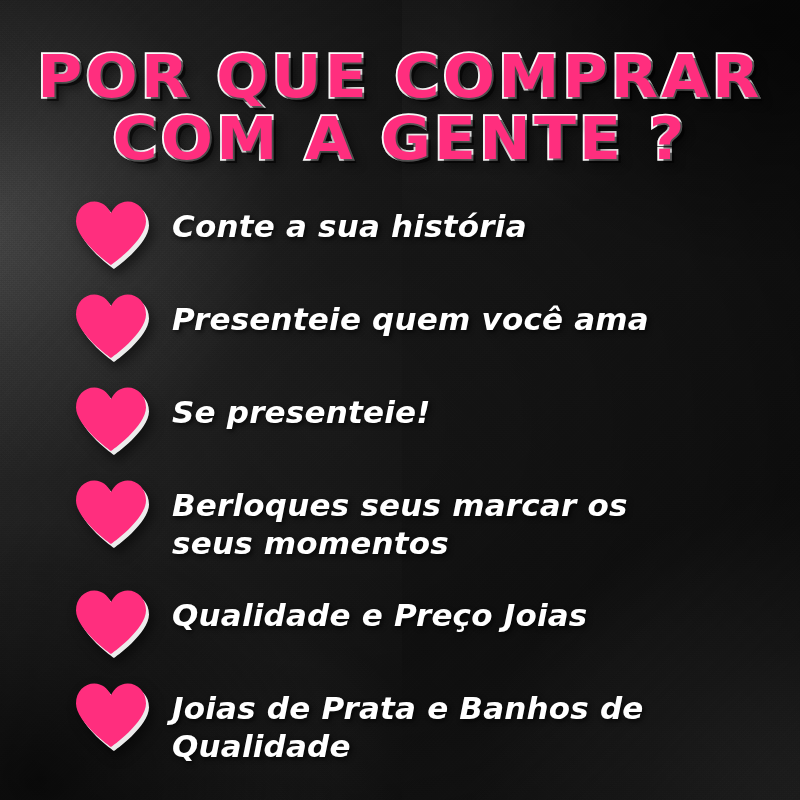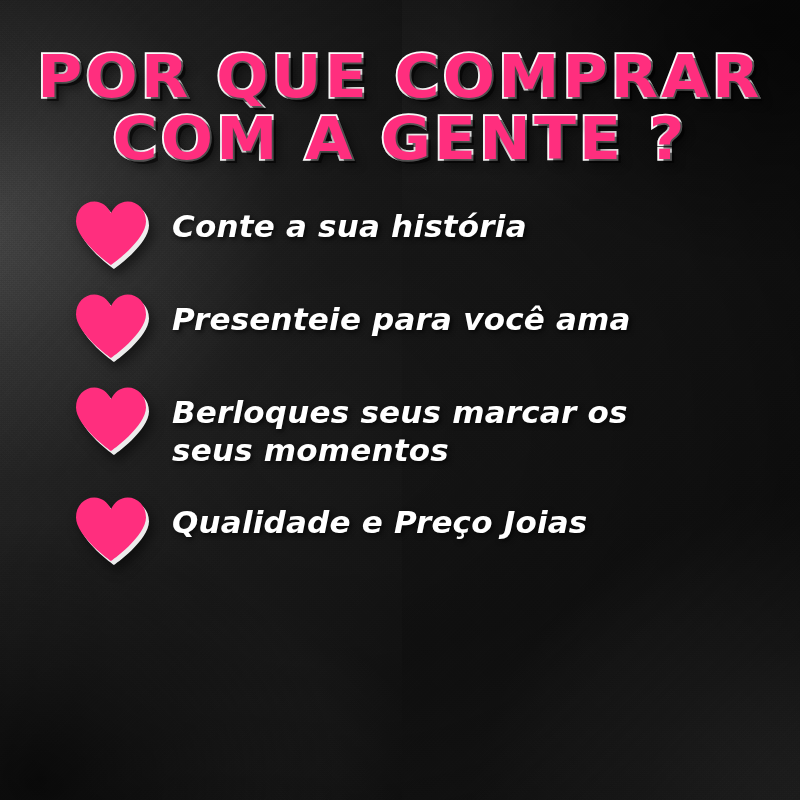--- a/index.html
+++ b/index.html
@@ -157,37 +157,53 @@
       </span>
       <span class="item-text">Conte a sua história</span>
     </div>
 
     <div class="list-item">
       <span class="heart-wrap">
         <svg viewBox="0 0 74 66" xmlns="http://www.w3.org/2000/svg" aria-hidden="true">
           <path d="M37 65 C37 65 2 40.5 2 21.5 C2 9.6 10.4 1.5 20.3 1.5 C28.2 1.5 33.6 6.6 37 13.2 C40.4 6.6 45.8 1.5 53.7 1.5 C63.6 1.5 72 9.6 72 21.5 C72 40.5 37 65 37 65 Z" fill="#FF2E7E"></path>
         </svg>
       </span>
-      <span class="item-text">Presenteie para você ama</span>
-    </div>
-
+      <span class="item-text">Presenteie quem você ama</span>
+    </div>
+
+    <div class="list-item">
+      <span class="heart-wrap">
+        <svg viewBox="0 0 74 66" xmlns="http://www.w3.org/2000/svg" aria-hidden="true">
+          <path d="M37 65 C37 65 2 40.5 2 21.5 C2 9.6 10.4 1.5 20.3 1.5 C28.2 1.5 33.6 6.6 37 13.2 C40.4 6.6 45.8 1.5 53.7 1.5 C63.6 1.5 72 9.6 72 21.5 C72 40.5 37 65 37 65 Z" fill="#FF2E7E"></path>
+        </svg>
+      </span>
+      <span class="item-text">Se presenteie!</span>
+    </div>
 
     <div class="list-item">
       <span class="heart-wrap">
         <svg viewBox="0 0 74 66" xmlns="http://www.w3.org/2000/svg" aria-hidden="true">
           <path d="M37 65 C37 65 2 40.5 2 21.5 C2 9.6 10.4 1.5 20.3 1.5 C28.2 1.5 33.6 6.6 37 13.2 C40.4 6.6 45.8 1.5 53.7 1.5 C63.6 1.5 72 9.6 72 21.5 C72 40.5 37 65 37 65 Z" fill="#FF2E7E"></path>
         </svg>
       </span>
       <span class="item-text">Berloques seus marcar os seus momentos</span>
     </div>
 
     <div class="list-item">
       <span class="heart-wrap">
         <svg viewBox="0 0 74 66" xmlns="http://www.w3.org/2000/svg" aria-hidden="true">
           <path d="M37 65 C37 65 2 40.5 2 21.5 C2 9.6 10.4 1.5 20.3 1.5 C28.2 1.5 33.6 6.6 37 13.2 C40.4 6.6 45.8 1.5 53.7 1.5 C63.6 1.5 72 9.6 72 21.5 C72 40.5 37 65 37 65 Z" fill="#FF2E7E"></path>
         </svg>
       </span>
       <span class="item-text">Qualidade e Preço Joias</span>
     </div>
 
+    <div class="list-item">
+      <span class="heart-wrap">
+        <svg viewBox="0 0 74 66" xmlns="http://www.w3.org/2000/svg" aria-hidden="true">
+          <path d="M37 65 C37 65 2 40.5 2 21.5 C2 9.6 10.4 1.5 20.3 1.5 C28.2 1.5 33.6 6.6 37 13.2 C40.4 6.6 45.8 1.5 53.7 1.5 C63.6 1.5 72 9.6 72 21.5 C72 40.5 37 65 37 65 Z" fill="#FF2E7E"></path>
+        </svg>
+      </span>
+      <span class="item-text">Joias de Prata e Banhos de Qualidade</span>
+    </div>
 
   </div>
 </div>
 
 </body></html>

